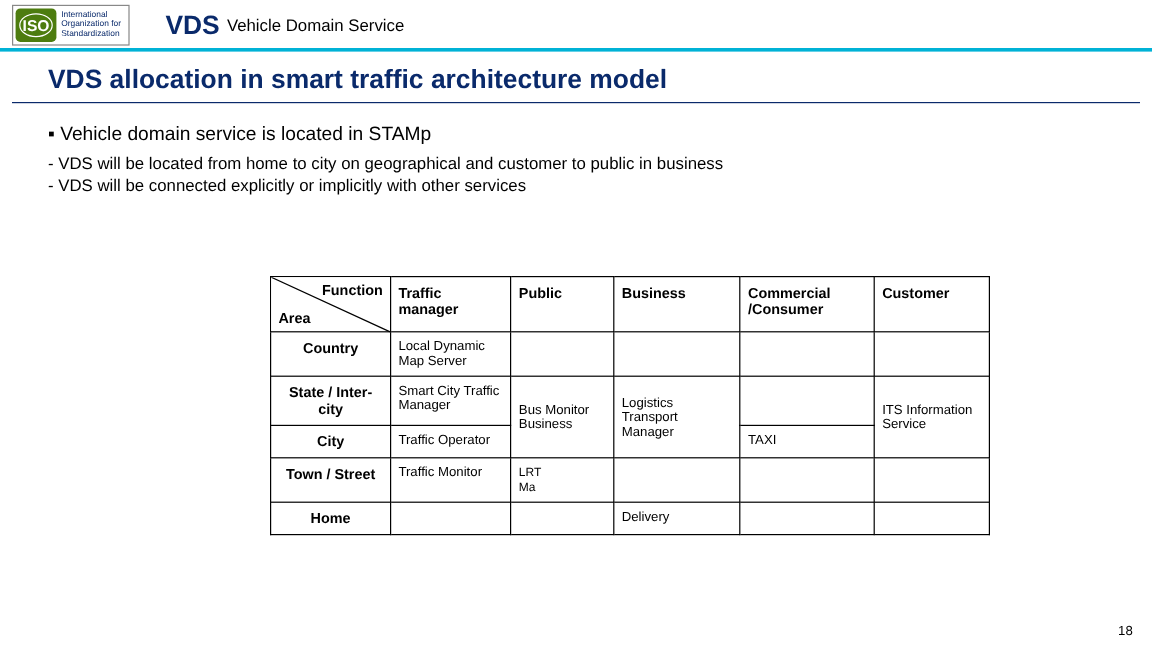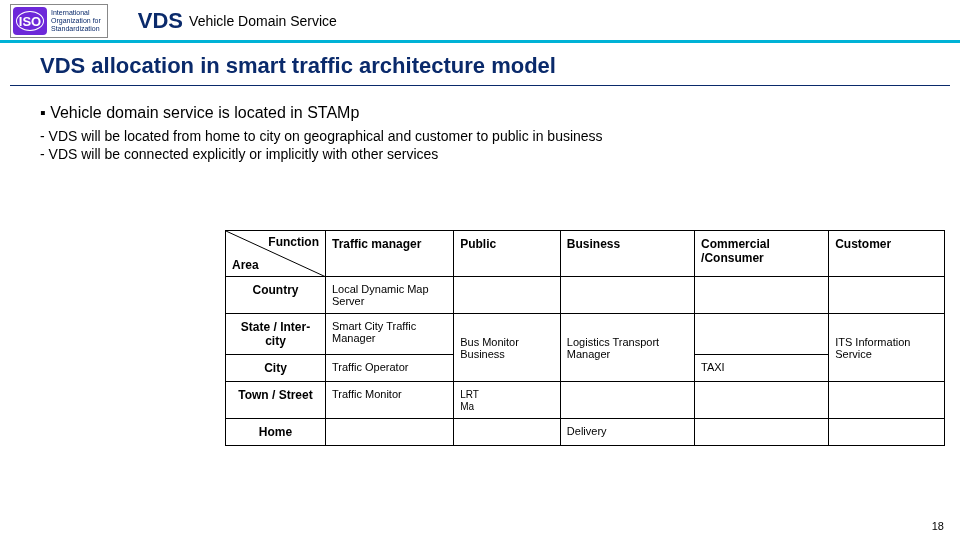--- a/index.html
+++ b/index.html
@@ -21,21 +21,21 @@
   }
   .iso-block {
     display: flex;
     align-items: center;
     background: #fff;
     border: 1px solid #888;
     padding: 2px 6px 2px 2px;
   }
   .iso-logo {
     width: 34px; height: 28px;
-    background: #6d28d9;
+    background: #4d7c0f;
     color: #fff;
     font-weight: bold;
     font-size: 13px;
     display: flex; align-items: center; justify-content: center;
     border-radius: 4px;
     margin-right: 4px;
     position: relative;
   }
   .iso-logo::before {
     content: "";
@@ -80,21 +80,21 @@
   .bullet-sub {
     font-size: 14px;
     margin-left: 0;
     margin-bottom: 2px;
   }
 
   .table-wrap {
     position: absolute;
     left: 225px;
     top: 230px;
-    width: 720px;
+    width: 600px;
   }
   table {
     border-collapse: collapse;
     width: 100%;
     font-size: 11px;
   }
   th, td {
     border: 1px solid #000;
     padding: 6px 6px;
     text-align: left;

